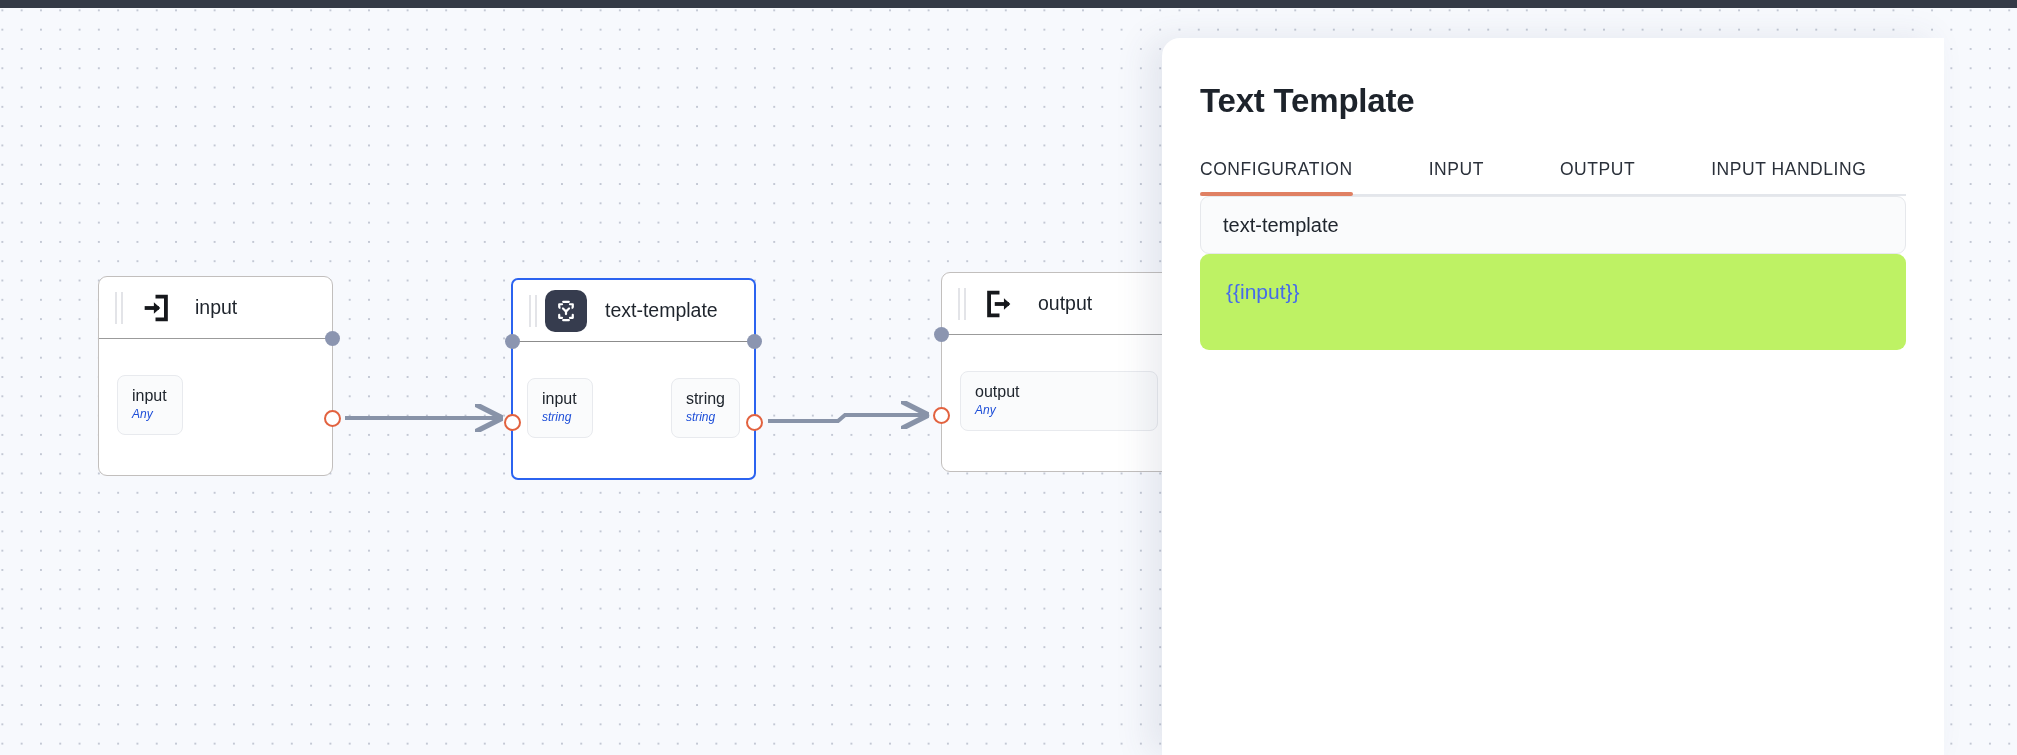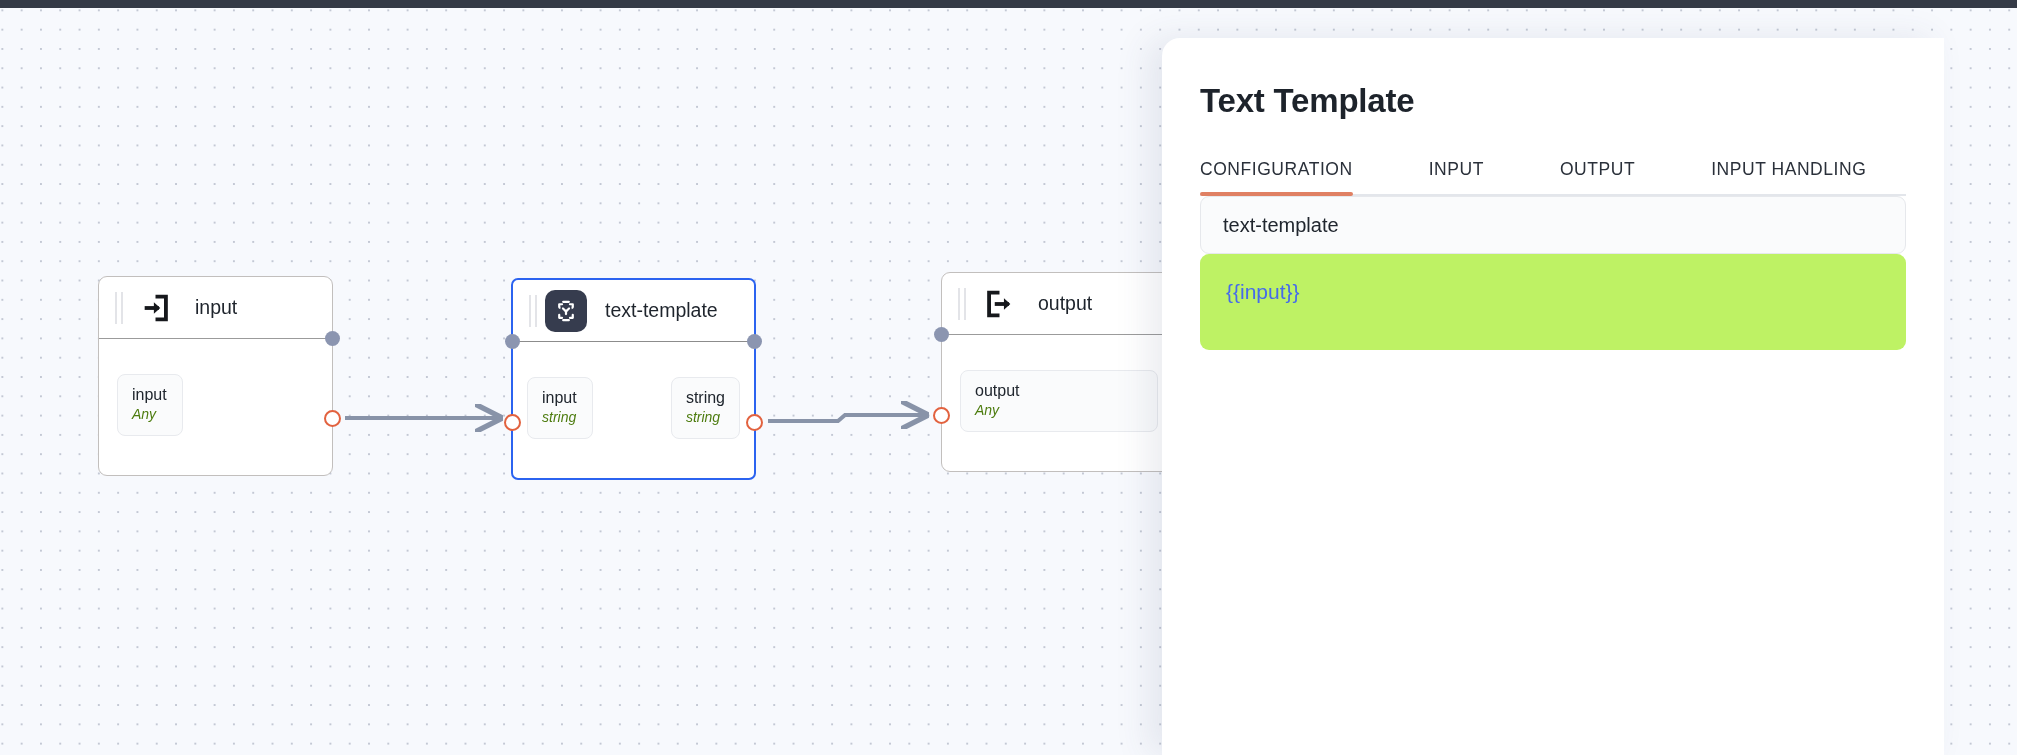--- a/index.html
+++ b/index.html
@@ -104,23 +104,23 @@
     padding: 10px 14px 11px 14px;
     min-width: 66px;
   }
   .port-chip .pname {
     font-size: 16px;
     color: #20262e;
     line-height: 1.25;
     white-space: nowrap;
   }
   .port-chip .ptype {
-    font-size: 14px;
+    font-size: 12px;
     font-style: italic;
-    color: #4d7c0f;
+    color: #1d4ed8;
     line-height: 1.35;
     white-space: nowrap;
   }
 
   
   .port-dot {
     position: absolute;
     width: 15px; height: 15px;
     border-radius: 50%;
     background: #8b95b0;

